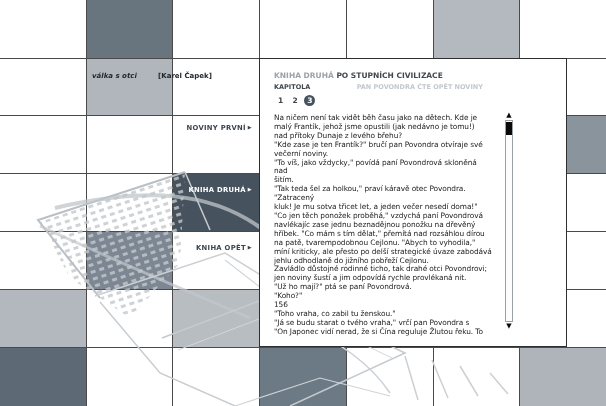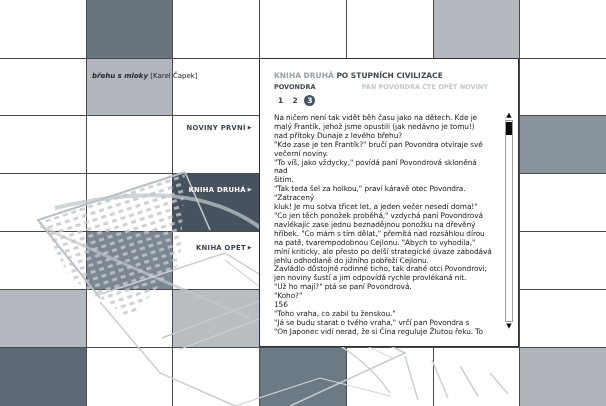--- a/index.html
+++ b/index.html
@@ -4,26 +4,26 @@
 <style>
   html,body{margin:0;padding:0;background:#fff;}
   .stage{position:relative;width:606px;height:406px;overflow:hidden;background:#fff;
          font-family:"DejaVu Sans","Liberation Sans",sans-serif;}
   .cell{position:absolute;}
   .vline{position:absolute;top:0;width:1px;height:406px;background:#4a4a4a;}
   .hline{position:absolute;left:0;height:1px;width:606px;background:#4a4a4a;}
   #sketch{position:absolute;left:0;top:168px;pointer-events:none;}
   .booktitle{position:absolute;left:92px;top:72px;font-size:7px;color:#22272c;white-space:nowrap;}
   .booktitle .t{font-weight:bold;font-style:italic;}
-  .booktitle .a{font-weight:normal;}
+  .booktitle .a{font-weight:bold;margin-left:19px;}
   .nav-item{position:absolute;width:80px;text-align:right;font-size:6.8px;font-weight:bold;
             letter-spacing:.3px;color:#3c4650;cursor:pointer;white-space:nowrap;}
   .nav-item .arr{font-size:5px;vertical-align:1px;margin-left:2px;}
   .nav-item.selected{color:#ffffff;}
-  .panel{position:absolute;left:259px;top:58px;width:260px;height:289px;background:#ffffff;
+  .panel{position:absolute;left:259px;top:58px;width:308px;height:289px;background:#ffffff;
          border:1px solid #2e2e2e;box-sizing:border-box;z-index:5;}
   .ph1{position:absolute;left:14px;top:12px;font-size:7.5px;font-weight:bold;white-space:nowrap;}
   .ph1 .muted{color:#9aa2aa;}
   .ph1 .strong{color:#41484f;}
   .ph2{position:absolute;left:14px;top:24px;font-size:6.5px;font-weight:bold;white-space:nowrap;}
   .ph2 .strong{color:#41484f;}
   .ph2 .muted{color:#c3c8cd;padding-left:44px;}
   .pager{position:absolute;left:15px;top:36px;font-size:7.5px;font-weight:bold;color:#3e454c;}
   .pager .pg{display:inline-block;width:11px;height:11px;line-height:11px;text-align:center;
              margin-right:1px;cursor:pointer;}
@@ -84,41 +84,41 @@
     <path d="M100,134 L160,205 L235,238" fill="none" stroke="#c8cdd1" stroke-width="1.5"></path>
     <path d="M225,92 L300,150 L420,160" fill="none" stroke="#d2d6d9" stroke-width="1.2"></path>
     <path d="M162,170 L280,125 L405,185 L290,238" fill="none" stroke="#c5cace" stroke-width="1.5"></path>
     <path d="M178,182 L288,140 L392,190" fill="none" stroke="#d4d7da" stroke-width="1"></path>
     <path d="M300,155 C340,175 370,195 390,225" fill="none" stroke="#ccd0d4" stroke-width="1.5"></path>
     <path d="M405,188 L418,232 M432,192 L448,230 M460,198 L478,228 M490,205 L508,226" fill="none" stroke="#ccd0d4" stroke-width="1.5"></path>
     <path d="M235,238 L320,210 L390,228" fill="none" stroke="#d0d4d7" stroke-width="1.2"></path>
   </svg>
 
   <div class="booktitle">
-    <span class="t">břehu s mloky</span>
+    <span class="t">válka s otci</span>
     <span class="a">[Karel Čapek]</span>
   </div>
 
   <div class="nav-item" style="left:172px;top:124px;">
     <span>NOVINY PRVNÍ</span><span class="arr">▶</span>
   </div>
   <div class="nav-item selected" style="left:172px;top:186px;">
     <span>KNIHA DRUHÁ</span><span class="arr">▶</span>
   </div>
   <div class="nav-item" style="left:172px;top:244px;">
     <span>KNIHA OPĚT</span><span class="arr">▶</span>
   </div>
 
   <div class="panel">
     <div class="ph1">
       <span class="muted">KNIHA DRUHÁ</span>
       <span class="strong">PO STUPNÍCH CIVILIZACE</span>
     </div>
     <div class="ph2">
-      <span class="strong">POVONDRA</span>
+      <span class="strong">KAPITOLA</span>
       <span class="muted">PAN POVONDRA ČTE OPĚT NOVINY</span>
     </div>
     <div class="pager">
       <span class="pg">1</span>
       <span class="pg">2</span>
       <span class="pg current">3</span>
     </div>
     <div class="bodytext">Na ničem není tak vidět běh času jako na dětech. Kde je
 malý Frantík, jehož jsme opustili (jak nedávno je tomu!)
 nad přítoky Dunaje z levého břehu?

